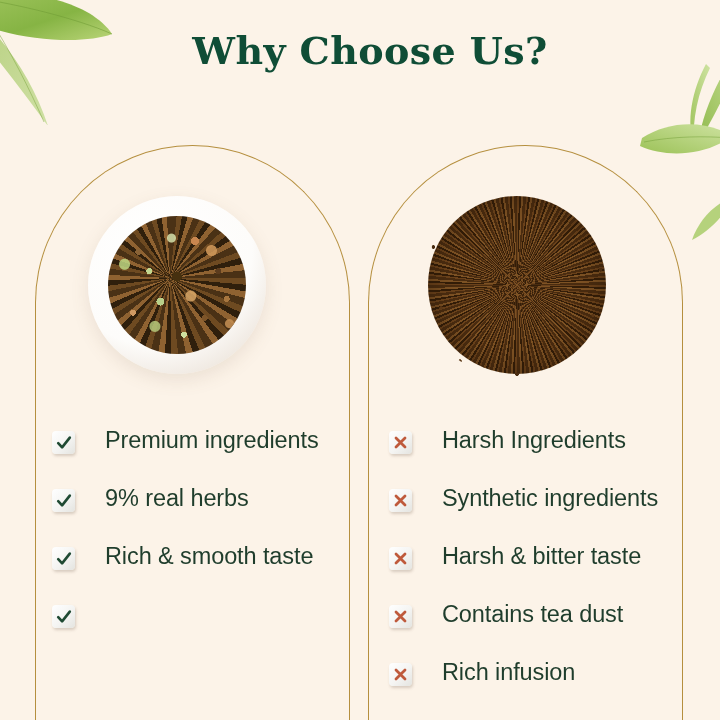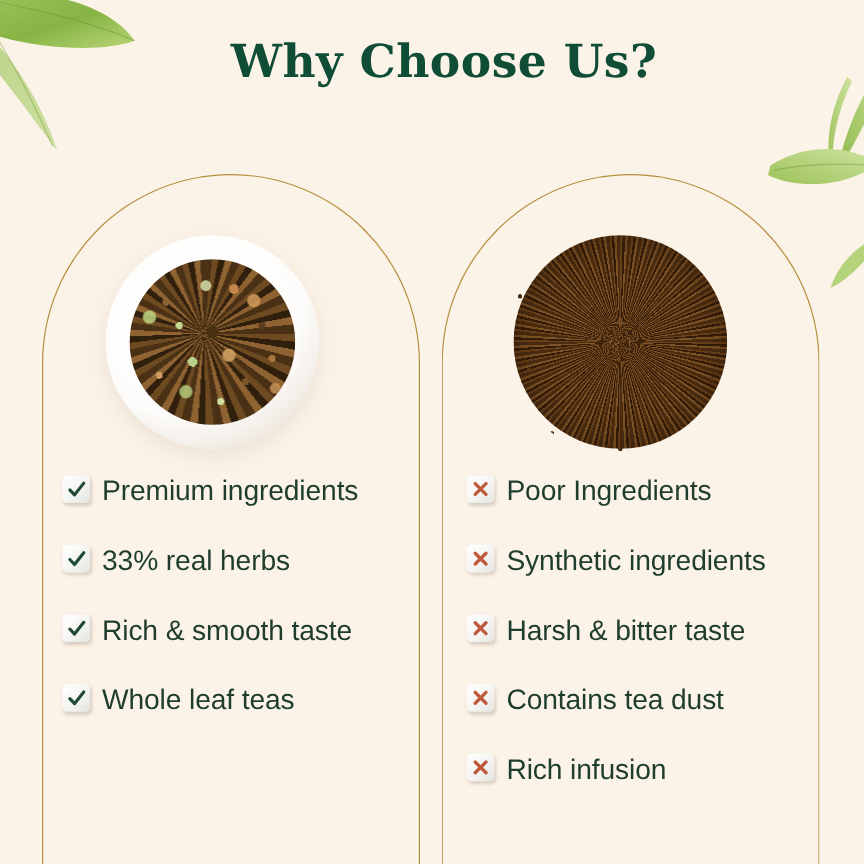--- a/index.html
+++ b/index.html
@@ -129,23 +129,23 @@
   
   .list {
     position: absolute;
     top: 396px;
   }
   .list-left  { left: 52px; }
   .list-right { left: 389px; }
 
   .list-item {
     display: flex;
-    align-items: flex-start;
+    align-items: flex-end;
     height: 58px;
-    gap: 10px;
+    gap: 30px;
   }
 
   .mark {
     flex: 0 0 auto;
     width: 23px;
     height: 23px;
     border-radius: 4px;
     background: linear-gradient(135deg, #ffffff 0%, #f4f4f2 55%, #e4e4e0 100%);
     box-shadow: 1px 2px 3px rgba(90,70,50,0.22);
     display: flex;
@@ -238,59 +238,58 @@
       </span>
       <span class="list-label">Premium ingredients</span>
     </div>
 
     <div class="list-item">
       <span class="mark">
         <svg width="16" height="16" viewBox="0 0 16 16">
             <path d="M2.2 8.2 L6.1 12.4 L13.8 2.6" stroke="#1f4a33" stroke-width="2.6" fill="none" stroke-linecap="round" stroke-linejoin="round"></path>
           </svg>
       </span>
-      <span class="list-label">33% real herbs</span>
+      <span class="list-label">9% real herbs</span>
     </div>
 
     <div class="list-item">
       <span class="mark">
         <svg width="16" height="16" viewBox="0 0 16 16">
             <path d="M2.2 8.2 L6.1 12.4 L13.8 2.6" stroke="#1f4a33" stroke-width="2.6" fill="none" stroke-linecap="round" stroke-linejoin="round"></path>
           </svg>
       </span>
       <span class="list-label">Rich &amp; smooth taste</span>
     </div>
 
     <div class="list-item">
       <span class="mark">
         <svg width="16" height="16" viewBox="0 0 16 16">
             <path d="M2.2 8.2 L6.1 12.4 L13.8 2.6" stroke="#1f4a33" stroke-width="2.6" fill="none" stroke-linecap="round" stroke-linejoin="round"></path>
           </svg>
       </span>
-      <span class="list-label">Whole leaf teas</span>
     </div>
 
 
   </div>
 
   <div class="arch arch-right"></div>
 
   <div class="product product-right">
     <div class="dust"></div>
   </div>
 
   <div class="list list-right">
 
     <div class="list-item">
       <span class="mark">
         <svg width="15" height="15" viewBox="0 0 15 15">
             <path d="M3 3 L12 12 M12 3 L3 12" stroke="#bf5a3c" stroke-width="2.8" fill="none" stroke-linecap="round"></path>
           </svg>
       </span>
-      <span class="list-label">Poor Ingredients</span>
+      <span class="list-label">Harsh Ingredients</span>
     </div>
 
     <div class="list-item">
       <span class="mark">
         <svg width="15" height="15" viewBox="0 0 15 15">
             <path d="M3 3 L12 12 M12 3 L3 12" stroke="#bf5a3c" stroke-width="2.8" fill="none" stroke-linecap="round"></path>
           </svg>
       </span>
       <span class="list-label">Synthetic ingredients</span>
     </div>

